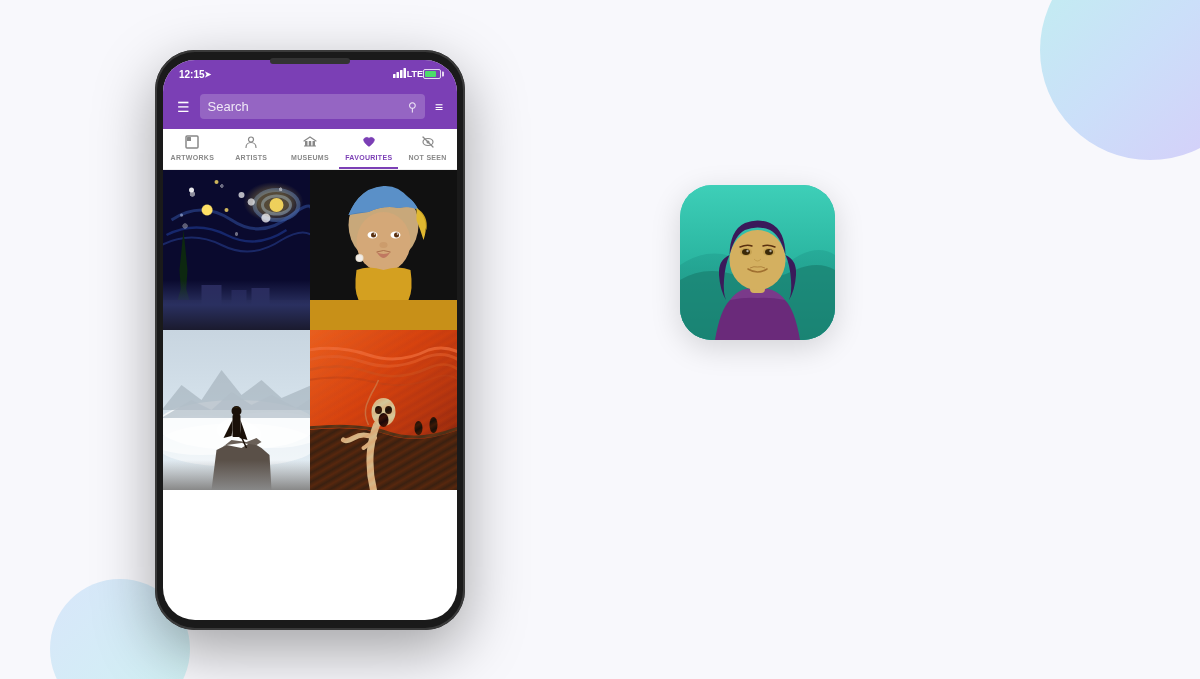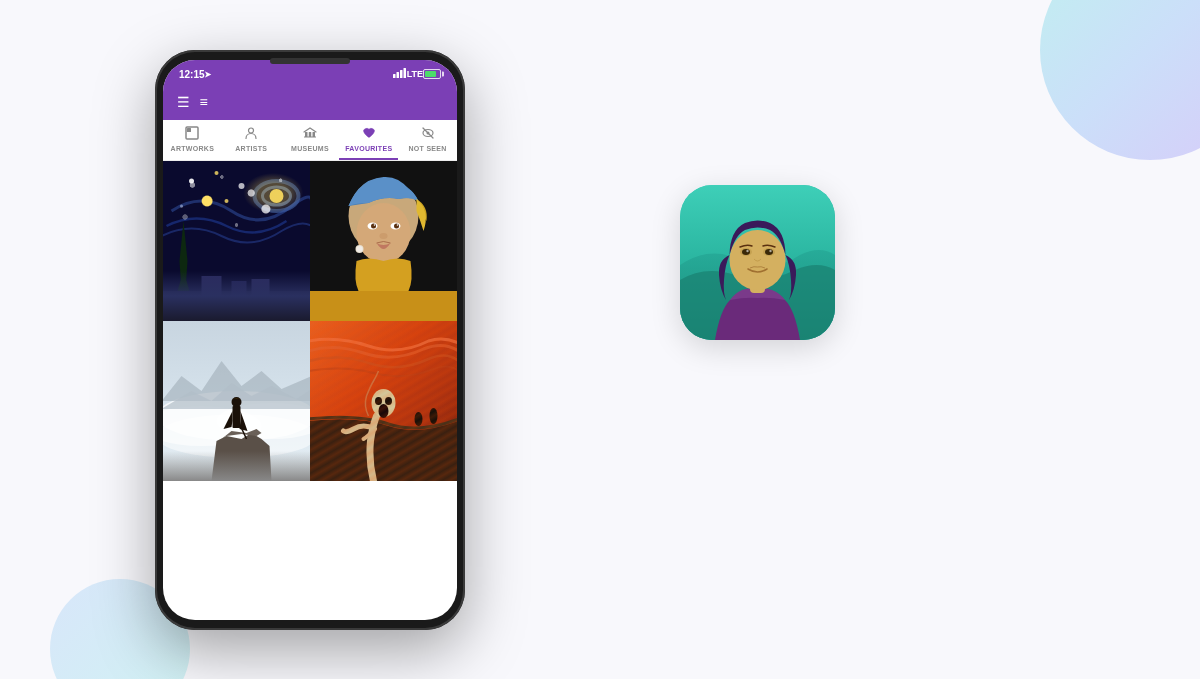--- a/index.html
+++ b/index.html
@@ -385,20 +385,24 @@
           <span class="lte-text">LTE</span>
 
           <span class="battery-icon">
             <span class="battery-fill"></span>
           </span>
         </div>
       </div>
 
       <div class="search-bar">
         <span class="menu-icon">☰</span>
+        <div class="search-input-wrapper">
+          <span class="search-placeholder">Search</span>
+          <span class="search-icon-right">⚲</span>
+        </div>
         <span class="list-icon">≡</span>
       </div>
 
       <div class="tab-bar">
 
         <div class="tab-item">
           <span class="tab-icon">
             <svg width="14" height="14" viewBox="0 0 14 14" fill="none">
               <rect x="1" y="1" width="12" height="12" rx="1" stroke="#888" stroke-width="1.5" fill="none"></rect>
               <rect x="2" y="2" width="4" height="4" fill="#888" rx="0.5"></rect>

